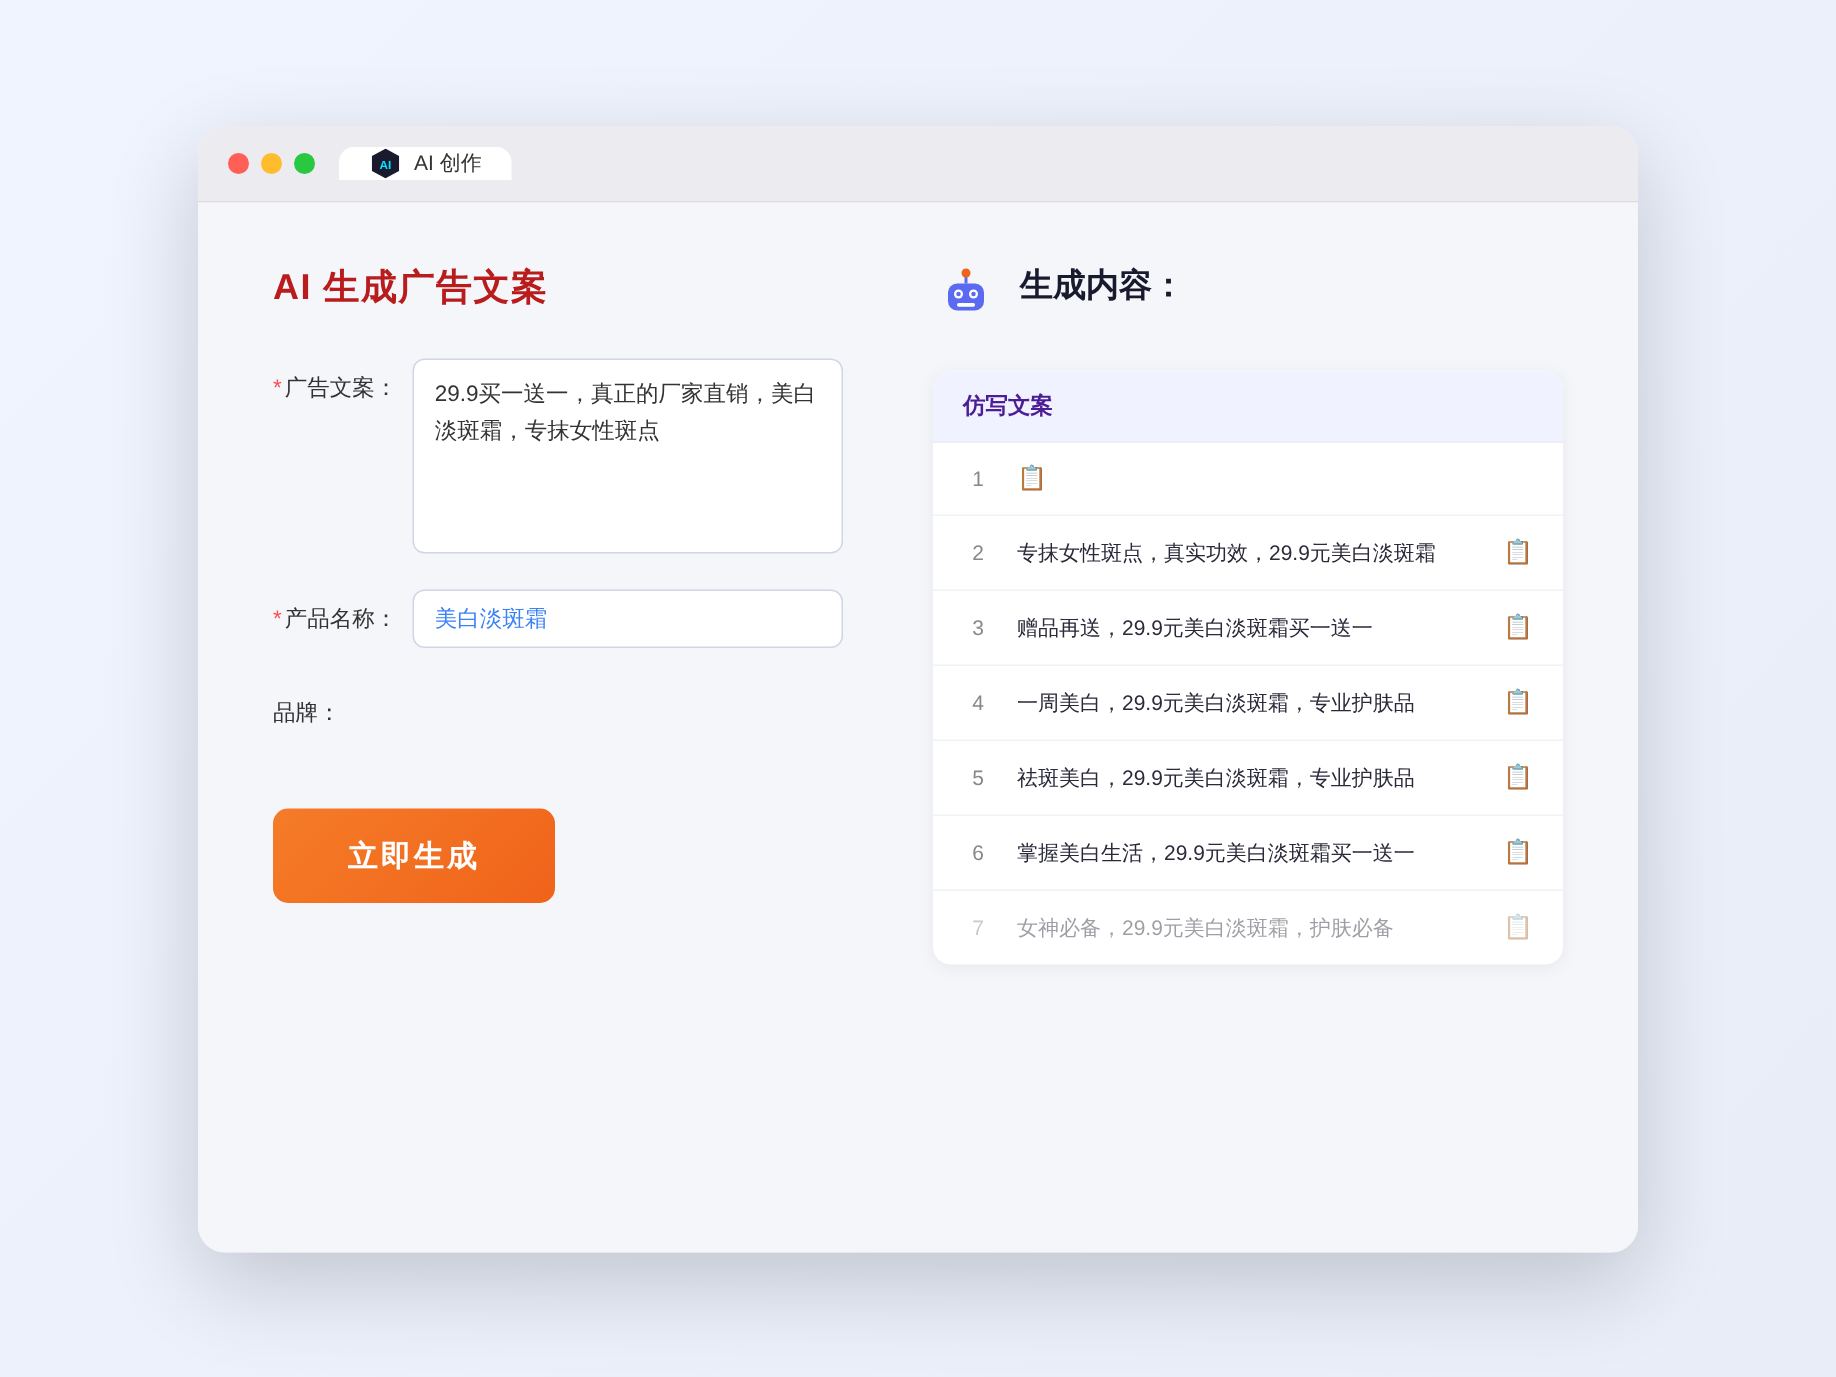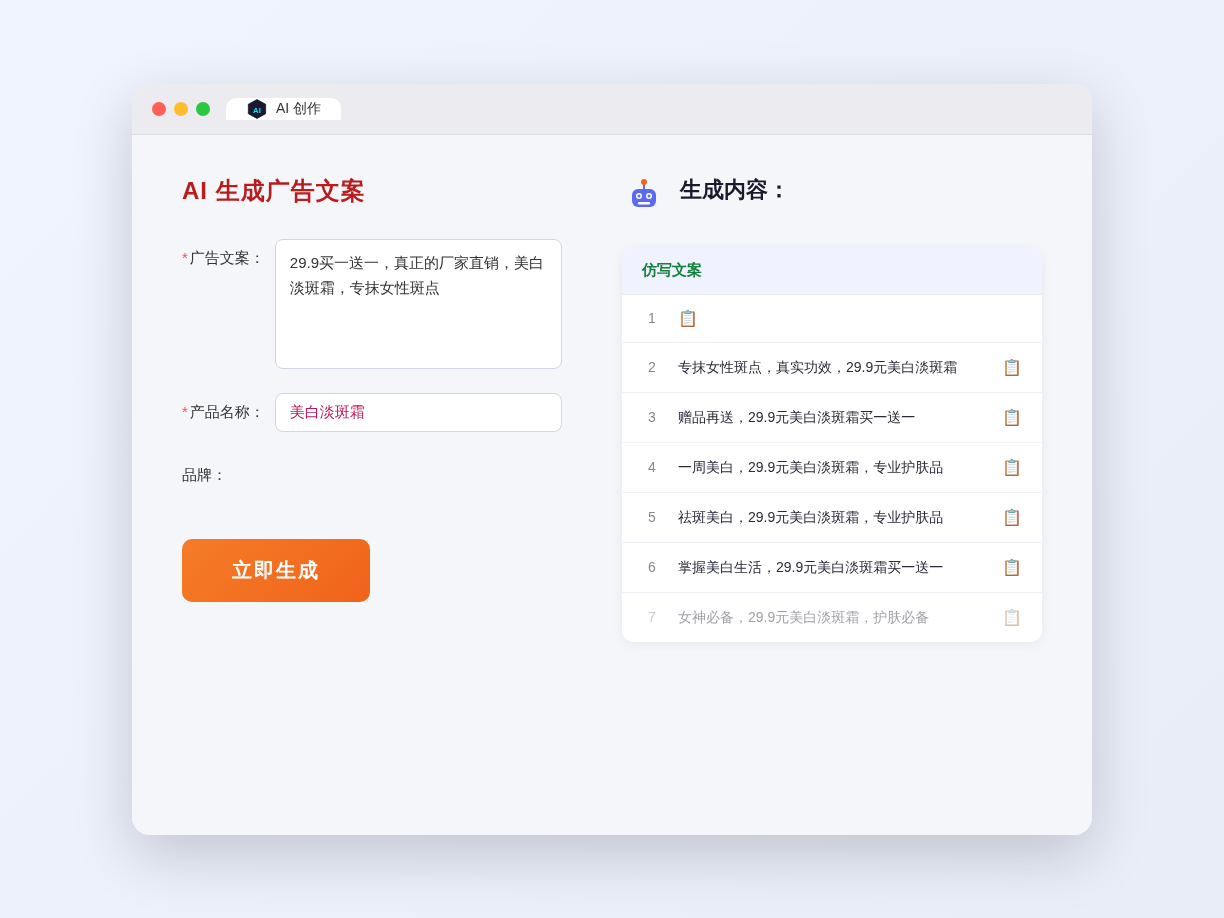--- a/index.html
+++ b/index.html
@@ -94,21 +94,21 @@
     .required-star {
       color: #ff4d4f;
       margin-right: 2px;
     }
     .form-input {
       flex: 1;
       border: 1.5px solid #d0d5e8;
       border-radius: 8px;
       padding: 10px 14px;
       font-size: 15px;
-      color: #be185d;
+      color: #3b82f6;
       background: #fff;
       outline: none;
       font-family: inherit;
     }
     .form-textarea {
       flex: 1;
       border: 1.5px solid #d0d5e8;
       border-radius: 8px;
       padding: 10px 14px;
       font-size: 15px;
@@ -159,21 +159,21 @@
       background: #fff;
       border-radius: 12px;
       overflow: hidden;
       box-shadow: 0 2px 12px rgba(0,0,0,0.06);
     }
     .result-table-header {
       background: #f0f2ff;
       padding: 14px 20px;
       font-size: 15px;
       font-weight: 600;
-      color: #15803d;
+      color: #4c1d95;
       border-bottom: 1px solid #e8eaf6;
     }
     .result-row {
       display: flex;
       align-items: center;
       padding: 14px 20px;
       border-bottom: 1px solid #f0f2f8;
       gap: 16px;
     }
     .result-row:last-child {

